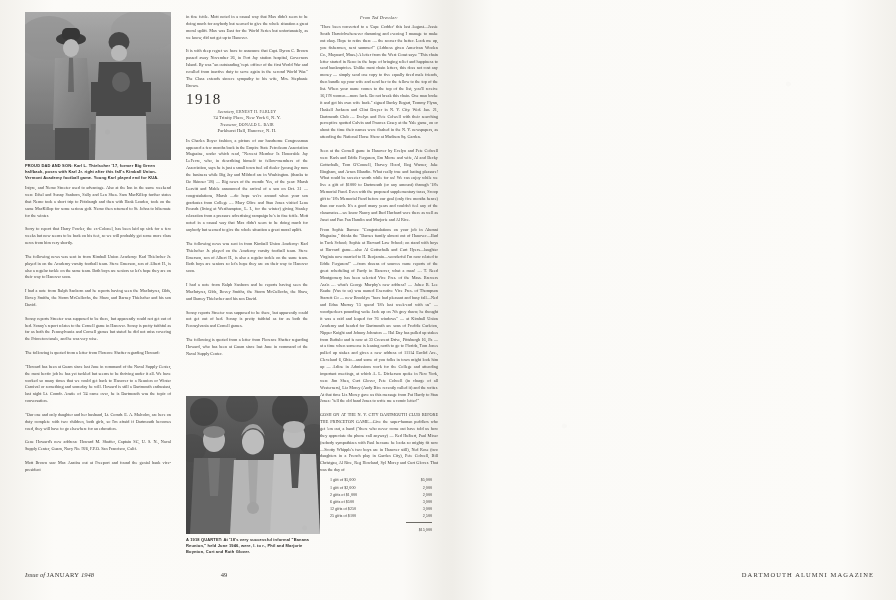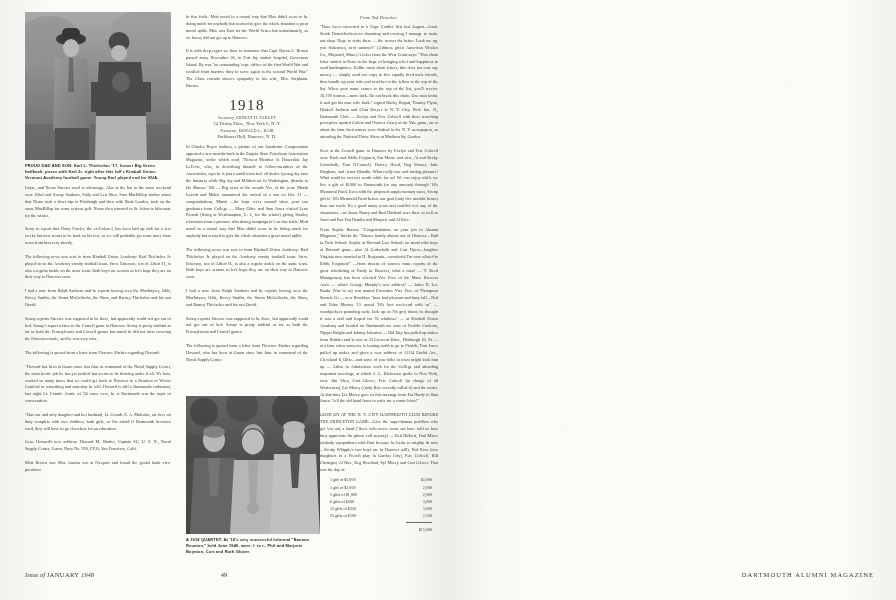--- a/index.html
+++ b/index.html
@@ -54,22 +54,21 @@
     position:absolute;
     font-family:"Liberation Sans", sans-serif;
     font-size:4px;
     line-height:1.5;
     font-weight:bold;
     color:#2d2c2a;
     letter-spacing:.15px;
   }
 
   .classhead{
-    text-align:center;
-    margin:8px 0 2px 0;
+    margin:2px 0 2px 0;
   }
   .classhead .yr{
     font-family:"Liberation Serif", serif;
     font-size:15px;
     letter-spacing:1.4px;
     color:#34322f;
     line-height:1;
   }
   .offline{
     text-align:center;

